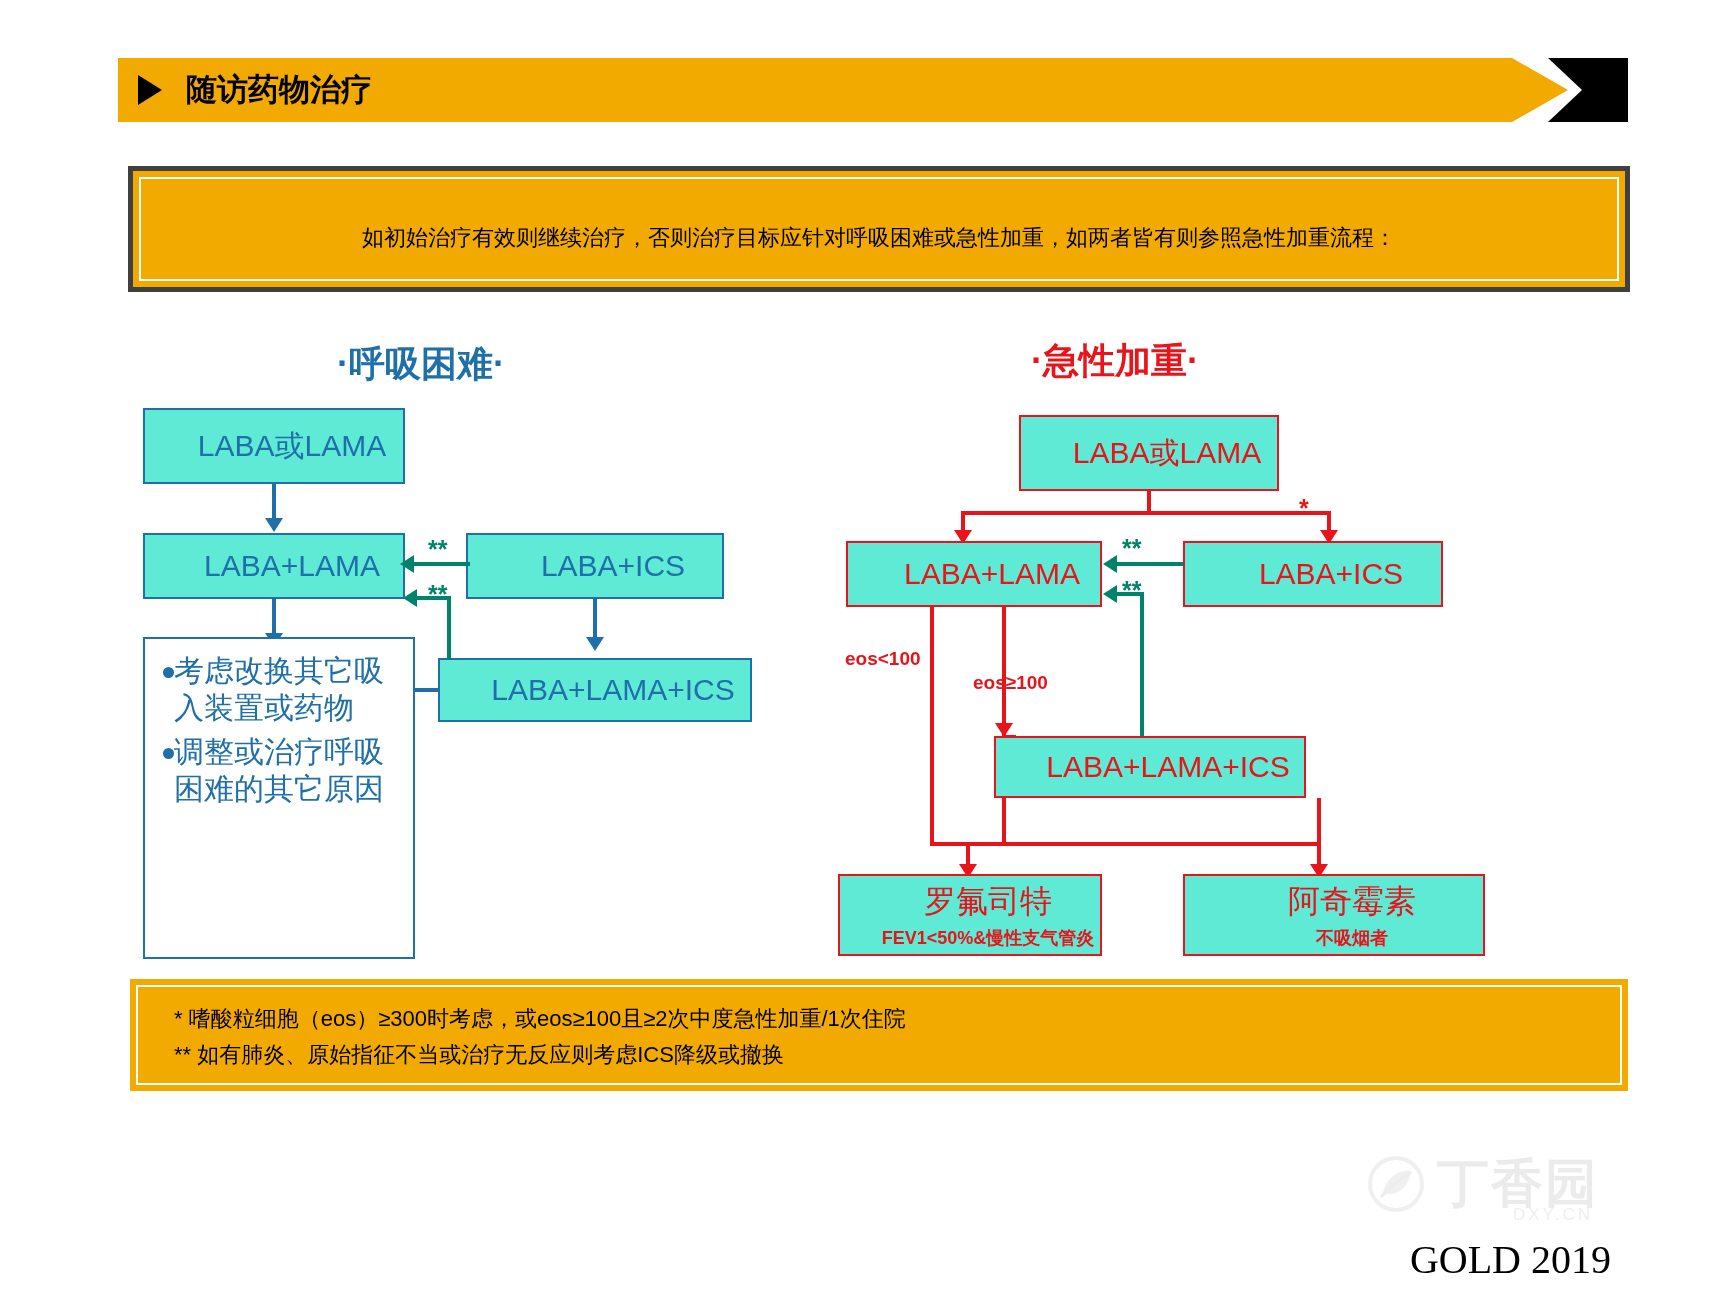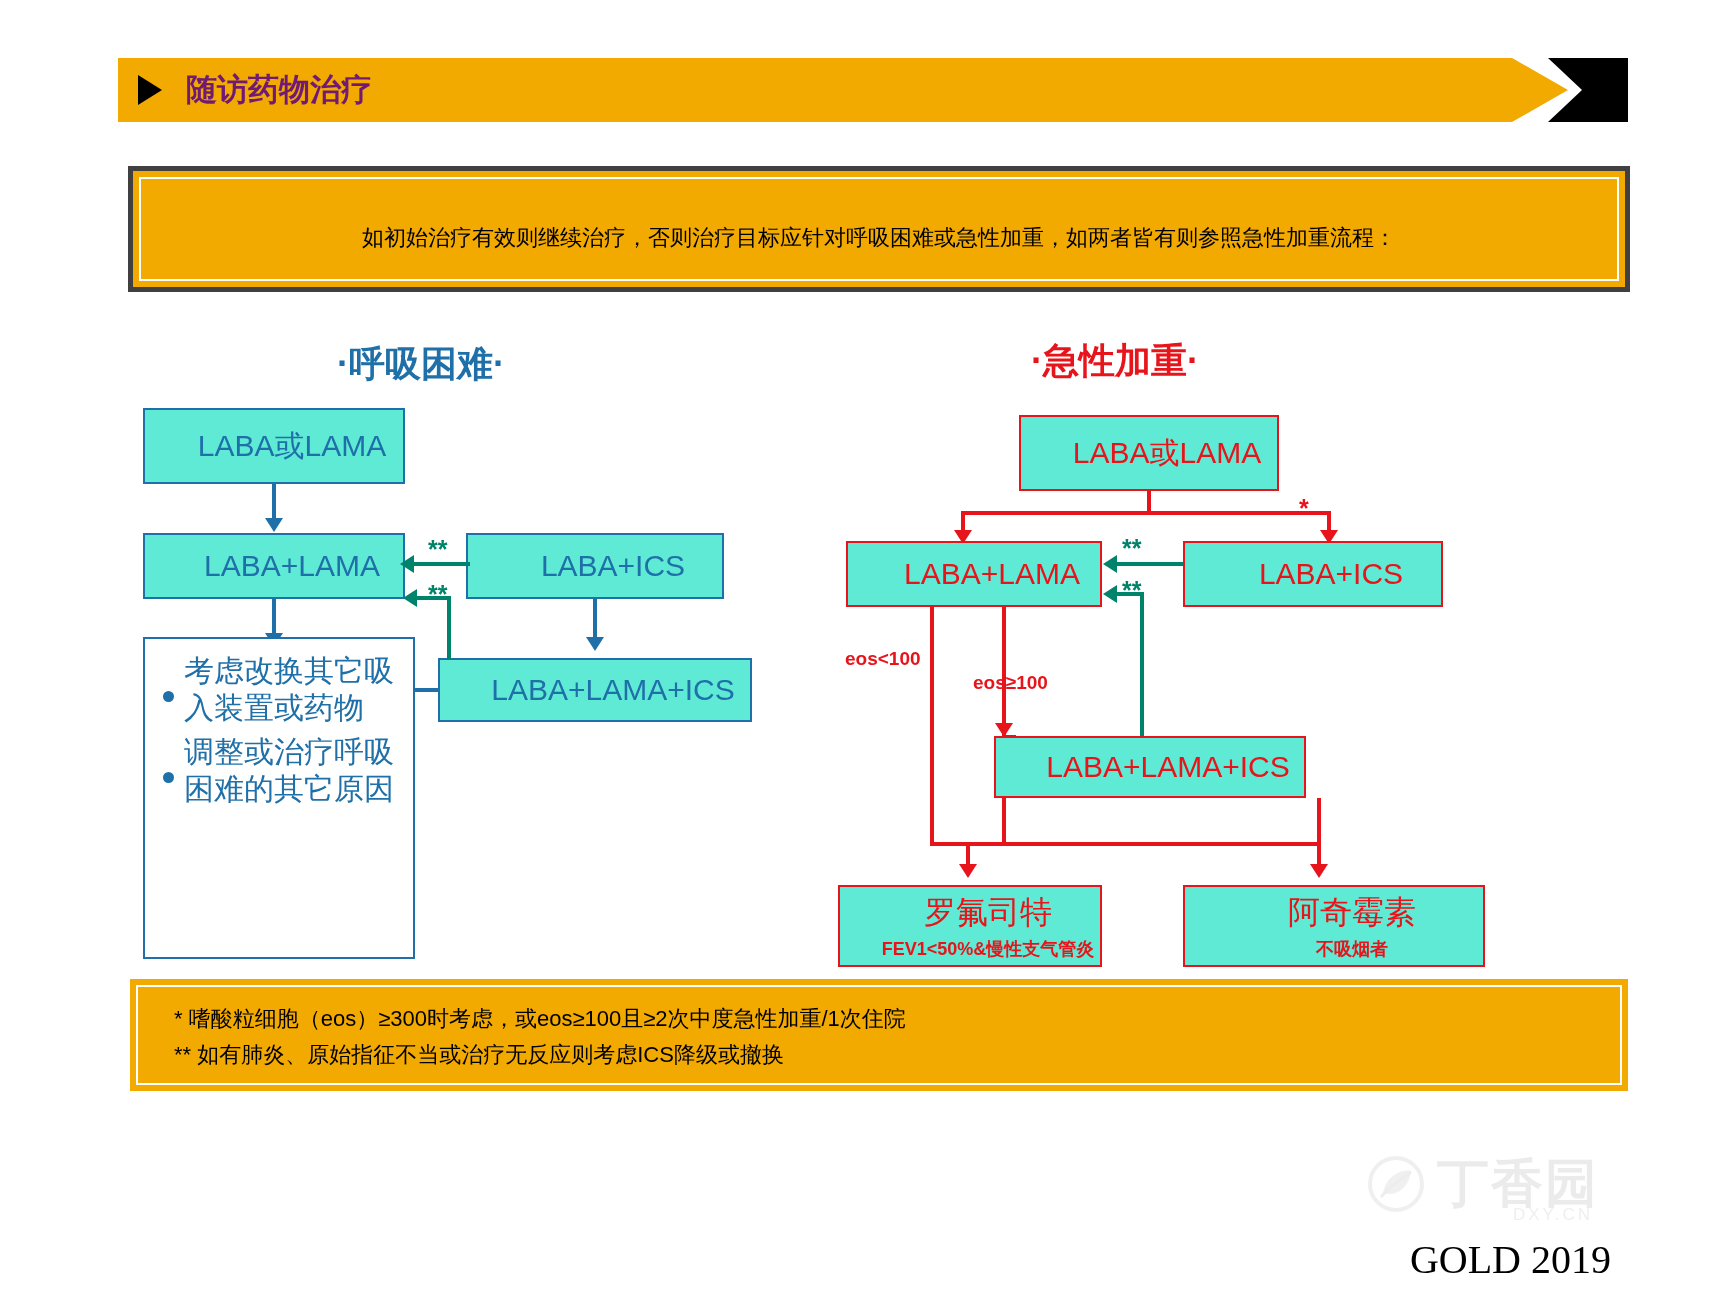--- a/index.html
+++ b/index.html
@@ -30,21 +30,21 @@
     background:#000000;
     clip-path:polygon(0 0,100% 0,100% 100%,0 100%,34px 32px);
   }
   .header-tri{
     position:absolute;left:20px;top:17px;width:0;height:0;
     border-top:15px solid transparent;border-bottom:15px solid transparent;
     border-left:24px solid #000000;
   }
   .header-title{
     position:absolute;left:68px;top:0;height:56px;line-height:64px;
-    font-size:31px;font-weight:bold;color:#701a75;white-space:nowrap;
+    font-size:31px;font-weight:bold;color:#000000;white-space:nowrap;
   }
 
   
   .note-top{
     position:absolute;left:128px;top:166px;width:1502px;height:126px;
     background:#F2A900;border:5px solid #404040;
     box-sizing:border-box;
   }
   .note-top .inner{
     position:absolute;inset:6px;border:2px solid #ffffff;
@@ -68,32 +68,32 @@
     background:#5eead4;
     display:flex;align-items:center;justify-content:center;
     text-align:center;
     font-size:30px;
     white-space:nowrap;
     padding-left:36px;
   }
   .box.blue{border:2px solid #1F6FA8;color:#1F6FA8;}
   .box.red{border:2px solid #E8141B;color:#E8141B;}
 
-  .box.stacked{flex-direction:column;gap:2px;margin-top:11px;}
+  .box.stacked{flex-direction:column;gap:2px;}
   .box .sub{font-size:18px;font-weight:bold;}
   .box .main-cn{font-size:32px;}
 
   
   .bulletbox{
     position:absolute;box-sizing:border-box;
     border:2px solid #1F6FA8;color:#1F6FA8;background:#fff;
     padding:14px 10px 10px 18px;
   }
   .bullet-item{
-    display:flex;align-items:center;gap:10px;
+    display:flex;align-items:flex-start;
     font-size:30px;line-height:1.22;
   }
   .bullet-dot{
     flex:none;width:11px;height:11px;border-radius:50%;
     background:#1F6FA8;margin-top:14px;
   }
 
   
   .ln{position:absolute;}
   .ln.v{width:4px;}

